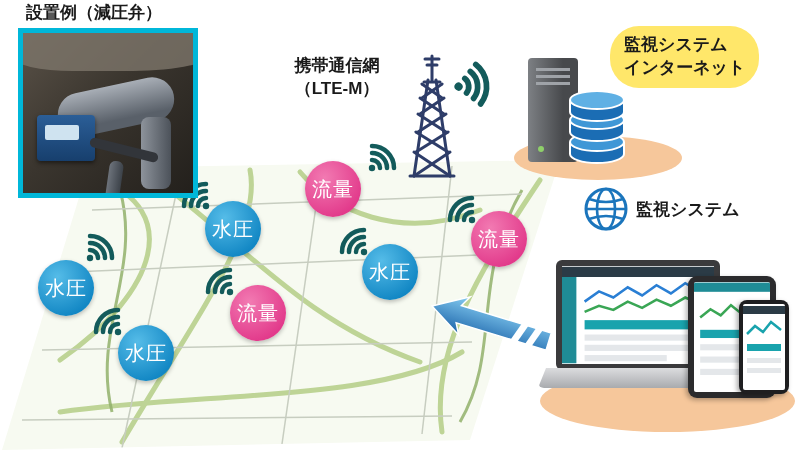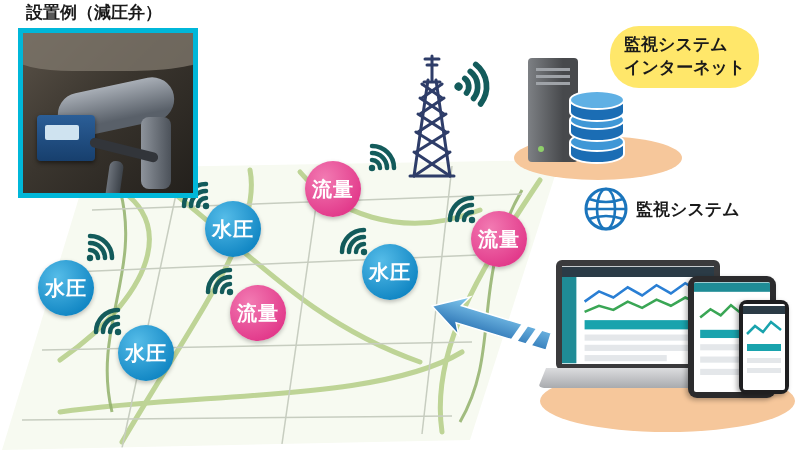--- a/index.html
+++ b/index.html
@@ -28,21 +28,21 @@
   .ph-pipe2 { position:absolute; left:84px; top:128px; width:14px; height:46px; background:linear-gradient(90deg,#6d737b,#3c4249); border-radius:6px; transform:rotate(8deg); }
 
   
   .map { position:absolute; left:0; top:150px; width:578px; height:306px; z-index:1;
     clip-path:polygon(88px 18px, 560px 10px, 470px 290px, 2px 300px); background:#f7faf1; }
   .map svg { width:100%; height:100%; }
 
   
   .sensor { position:absolute; width:56px; height:56px; border-radius:50%; z-index:3;
     display:flex; align-items:center; justify-content:center;
-    color:#fff; font-weight:700; font-size:20px; letter-spacing:1px;
+    color:#fff; font-weight:400; font-size:20px; letter-spacing:1px;
     box-shadow:0 2px 4px rgba(0,0,0,.25); }
   .sensor.blue { background:radial-gradient(circle at 35% 30%, #55bce8, #1287c4 75%); }
   .sensor.pink { background:radial-gradient(circle at 35% 30%, #f27ab2, #e23a8b 75%); }
 
   .signal { position:absolute; width:44px; height:44px; z-index:4; }
   .signal svg { width:100%; height:100%; }
   .signal.m  { transform:scaleX(-1); }
   .signal.tower-sig { width:56px; height:56px; transform:rotate(38deg); }
 
   
@@ -216,20 +216,24 @@
     <svg viewBox="0 0 44 44">
         <g fill="none" stroke="#135b5b" stroke-width="4.5" stroke-linecap="round">
       <path d="M10 26 A8 8 0 0 1 18 34"></path>
           <path d="M10 19 A15 15 0 0 1 25 34"></path>
           <path d="M10 12 A22 22 0 0 1 32 34"></path>
         </g>
       <circle cx="10" cy="34" r="3.2" fill="#135b5b"></circle>
       </svg>
   </div>
 
+  <div class="label net-label">
+    <div>携帯通信網</div>
+    <div>（LTE-M）</div>
+  </div>
   <div class="tower">
     <svg viewBox="0 0 72 130">
       <g fill="none" stroke="#2e3d69" stroke-width="3" stroke-linecap="round">
         <path d="M18 126 L32 30"></path>
           <path d="M54 126 L40 30"></path>
         <path d="M18 126 L54 102"></path>
           <path d="M54 126 L18 102"></path>
         <path d="M20 102 L52 82"></path>
           <path d="M52 102 L20 82"></path>
         <path d="M22 82 L50 64"></path>

